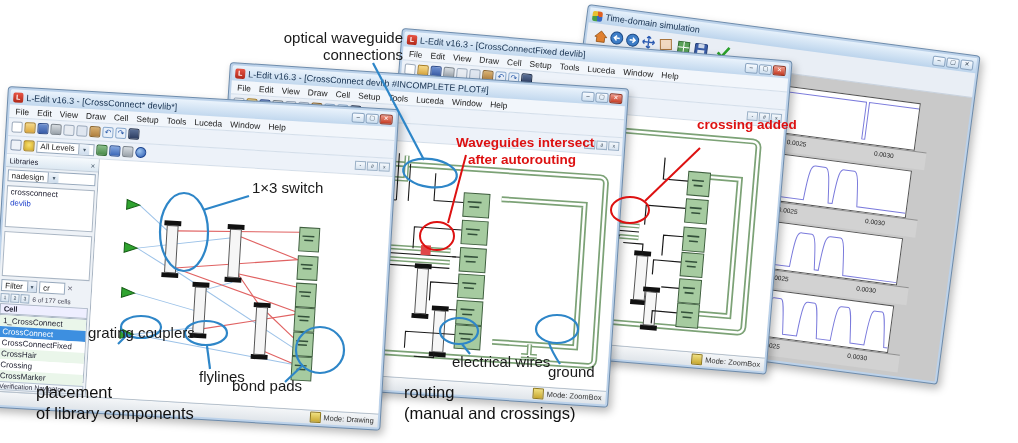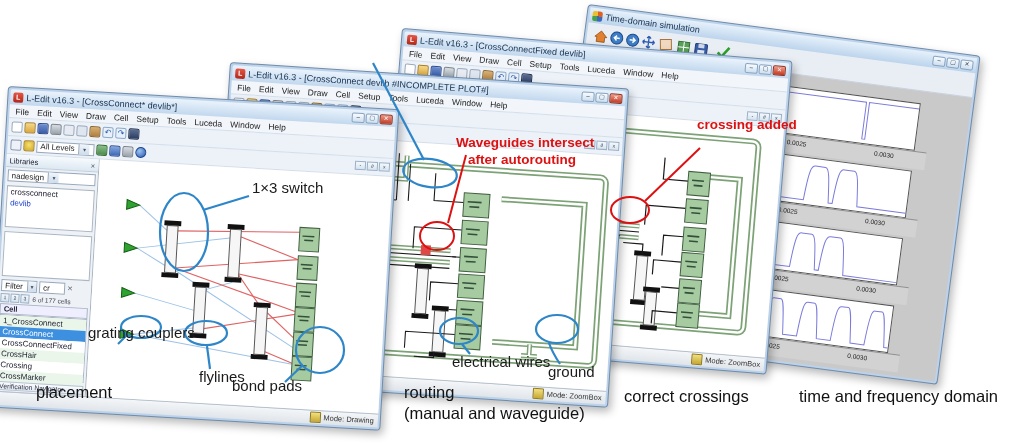--- a/index.html
+++ b/index.html
@@ -638,36 +638,37 @@
 
   <g fill="none" stroke="#dd1111" stroke-width="2">
     <ellipse cx="437" cy="236" rx="17" ry="14"></ellipse>
     <path d="M466,155 L448,223"></path>
     <ellipse cx="630" cy="210" rx="19" ry="13"></ellipse>
     <path d="M700,148 L645,201"></path>
   </g>
 </svg>
 
 <div class="ann" style="left:243px;top:29px;width:160px;text-align:right">
+  <div>optical waveguide</div>
+    <div>connections</div>
 </div>
 <div class="ann" style="left:252px;top:179px">1×3 switch</div>
 <div class="ann" style="left:88px;top:324px">grating couplers</div>
 <div class="ann" style="left:199px;top:368px">flylines</div>
 <div class="ann" style="left:232px;top:377px">bond pads</div>
 <div class="ann" style="left:452px;top:353px">electrical wires</div>
 <div class="ann" style="left:548px;top:363px">ground</div>
 <div class="ann red" style="left:456px;top:135px">Waveguides intersect</div>
 <div class="ann red" style="left:468px;top:152px">after autorouting</div>
 <div class="ann red" style="left:697px;top:117px">crossing added</div>
 
 <div class="cap" style="left:36px;top:382px">
   <div>placement</div>
+    <div>of library components</div>
 </div>
 <div class="cap" style="left:404px;top:382px">
   <div>routing</div>
-    <div>(manual and waveguide)</div>
+    <div>(manual and crossings)</div>
 </div>
 <div class="cap" style="left:624px;top:386px">
-  <div>correct crossings</div>
 </div>
 <div class="cap" style="left:799px;top:386px">
-  <div>time and frequency domain</div>
 </div>
 
 </body></html>

